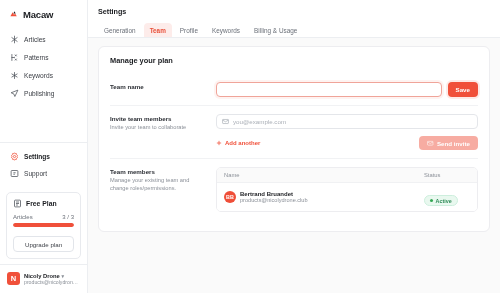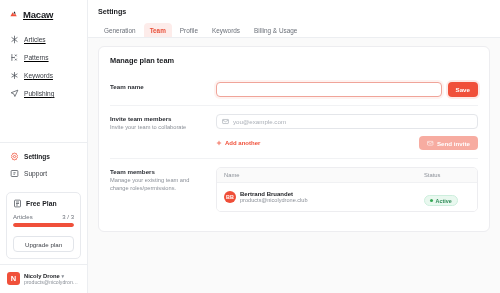--- a/index.html
+++ b/index.html
@@ -12,21 +12,20 @@
   .app { display: flex; width: 500px; height: 293px; }
 
   
   .sidebar {
     width: 88px; height: 293px;
     background: #ffffff;
     border-right: 1px solid #eceef1;
     display: flex; flex-direction: column;
     padding: 0;
     position: relative;
-    text-decoration: underline;
   }
   .logo-row {
     display: flex; align-items: center; gap: 3px;
     padding: 9px 0 0 9px;
     margin-bottom: 11px;
   }
   .logo-mark { width: 11px; height: 11px; flex: 0 0 11px; }
   .logo-text { font-size: 9.5px; font-weight: 700; color: #1b1d21; letter-spacing: -0.2px; }
 
   .nav { display: flex; flex-direction: column; gap: 1px; padding: 0 6px; }
@@ -289,21 +288,21 @@
         <div class="tab">Generation</div>
         <div class="tab active">Team</div>
         <div class="tab">Profile</div>
         <div class="tab">Keywords</div>
         <div class="tab">Billing &amp; Usage</div>
       </div>
     </div>
 
     <div class="content">
       <section class="card">
-        <div class="card-title">Manage plan team</div>
+        <div class="card-title">Manage your plan</div>
 
         <div class="row">
           <div class="row-label">
             <div class="row-label-title">Team name</div>
           </div>
           <div class="row-body">
             <div class="field-line">
               <input class="text-input" type="text" autofocus="" placeholder="" style="">
               <button class="save-btn">Save</button>
             </div>

